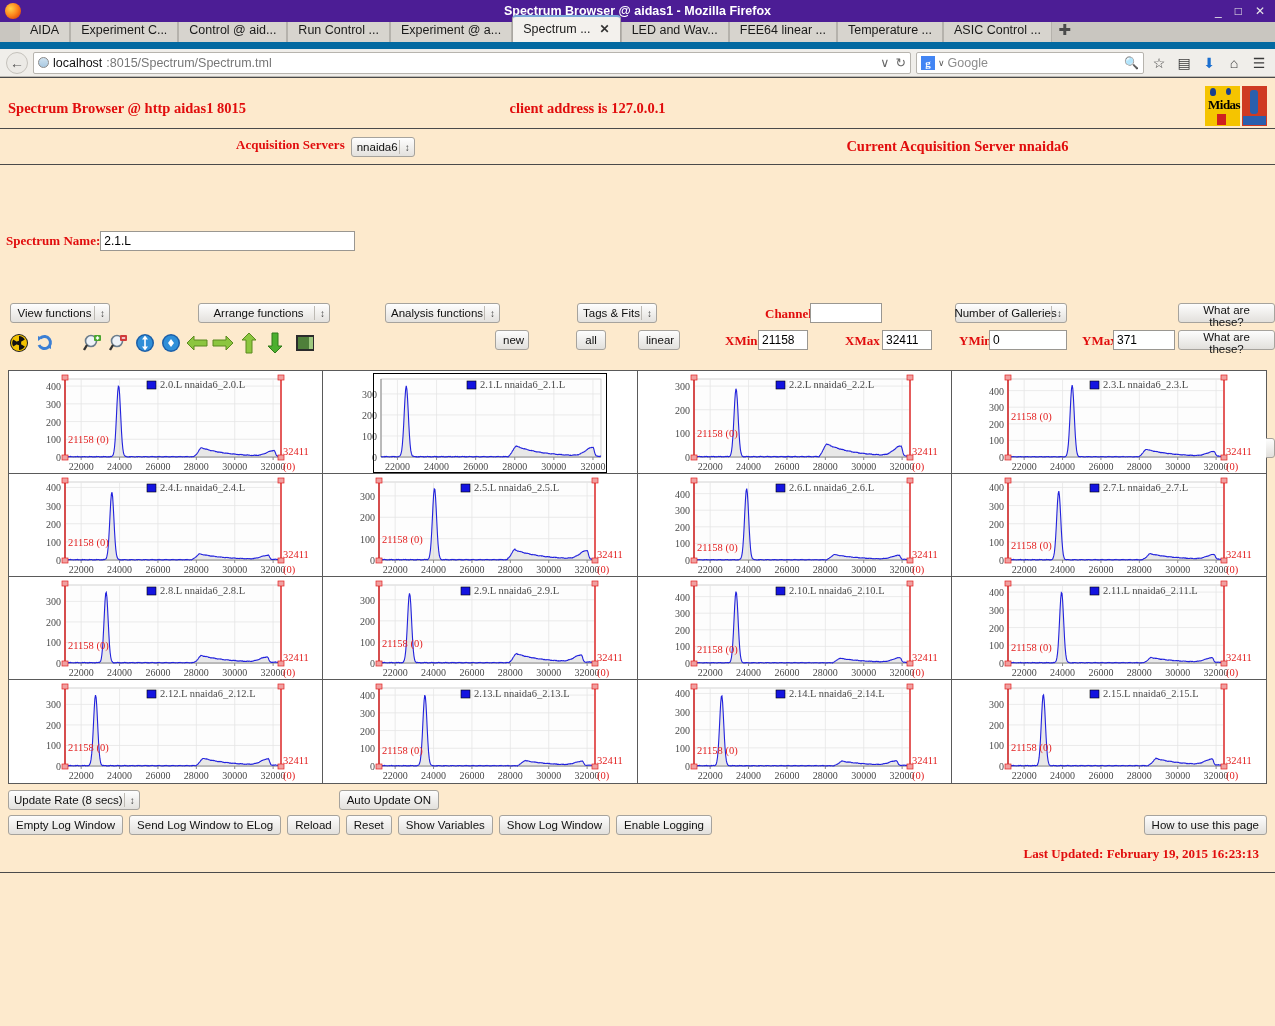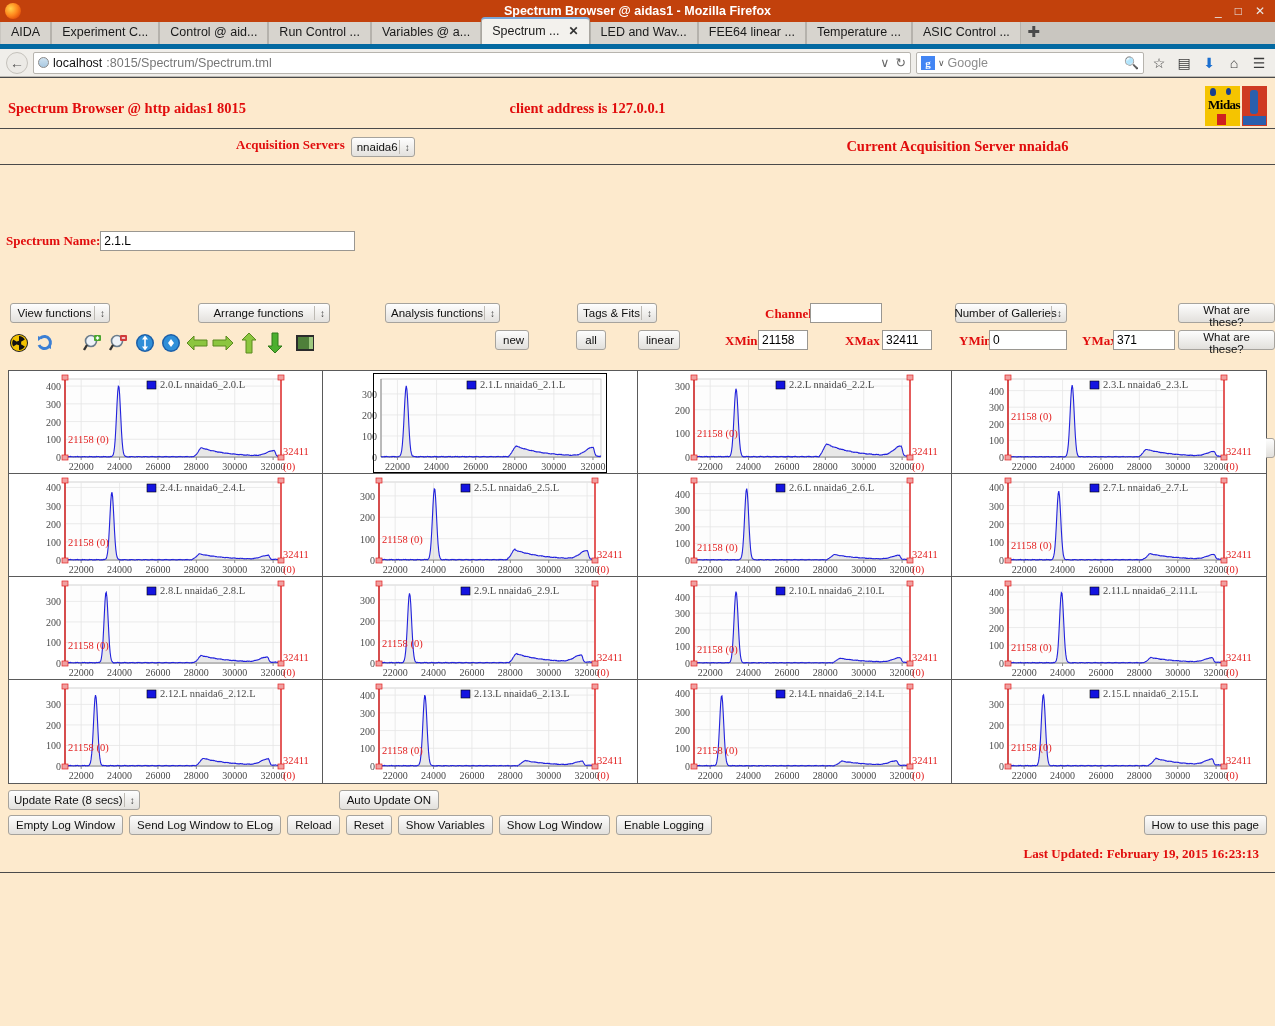--- a/index.html
+++ b/index.html
@@ -7,21 +7,21 @@
   body {
     width:1275px; height:1026px; overflow:hidden;
     background:#fdeacd;
     font-family:"Liberation Sans", sans-serif;
     font-size:12px;
     color:#000;
   }
 
   
   #titlebar {
-    height:22px; background:#c2410c; color:#fff;
+    height:22px; background:#4c1d95; color:#fff;
     display:flex; align-items:center; position:relative;
     font-family:"Liberation Sans", sans-serif;
     font-size:12.5px; font-weight:bold;
   }
   #ff-logo {
     width:16px; height:16px; margin-left:5px; border-radius:50%;
     background:radial-gradient(circle at 35% 35%, #ffd24a 0%, #ff8a1e 45%, #e24d0a 80%);
     flex:0 0 auto;
   }
   #title-text {
@@ -29,22 +29,22 @@
     pointer-events:none;
   }
   #win-btns {
     margin-left:auto; display:flex; gap:13px; padding-right:10px;
     font-weight:normal; font-size:12px; color:#e8e8e8;
   }
   #win-btns span { line-height:22px; }
 
   #tabbar {
     height:27px; background:#c9c6c0;
-    display:flex; align-items:flex-end; padding-left:1px;
-    border-bottom:5px solid #0369a1;
+    display:flex; align-items:flex-end; padding-left:20px;
+    border-bottom:7px solid #0369a1;
   }
   .tab {
     height:25px; line-height:25px; padding:0 10px;
     background:#d7d4ce; color:#1a1a1a; font-size:12.5px;
     border-left:1px solid #b5b2ac; border-right:1px solid #b5b2ac;
     border-top:1px solid #c3c0ba;
     border-top-left-radius:4px; border-top-right-radius:4px;
     white-space:nowrap; overflow:hidden;
     display:flex; align-items:center;
   }
@@ -235,21 +235,21 @@
   <div class="tab">
       <span>Experiment C...</span>
     </div>
   <div class="tab">
       <span>Control @ aid...</span>
     </div>
   <div class="tab">
       <span>Run Control ...</span>
     </div>
   <div class="tab">
-      <span>Variables @ a...</span>
+      <span>Experiment @ a...</span>
     </div>
   <div class="tab active">
     <span>Spectrum ...</span>
     <span class="tab-close">✕</span>
   </div>
   <div class="tab">
       <span>LED and Wav...</span>
     </div>
   <div class="tab">
       <span>FEE64 linear ...</span>

